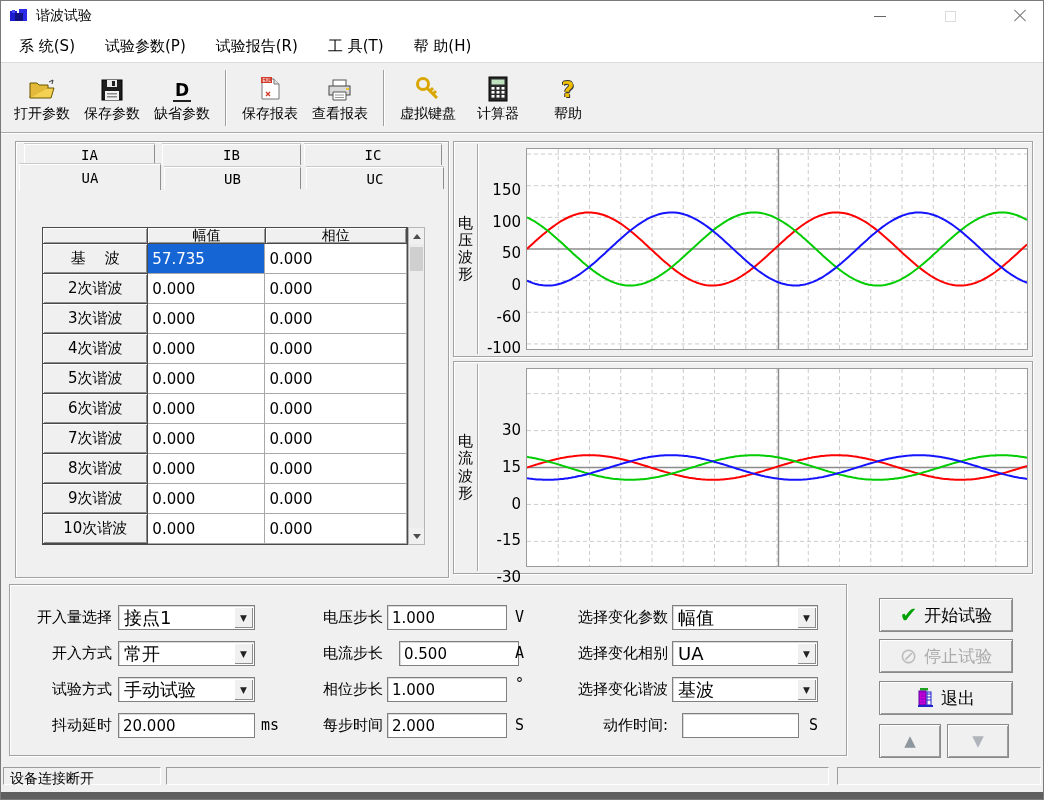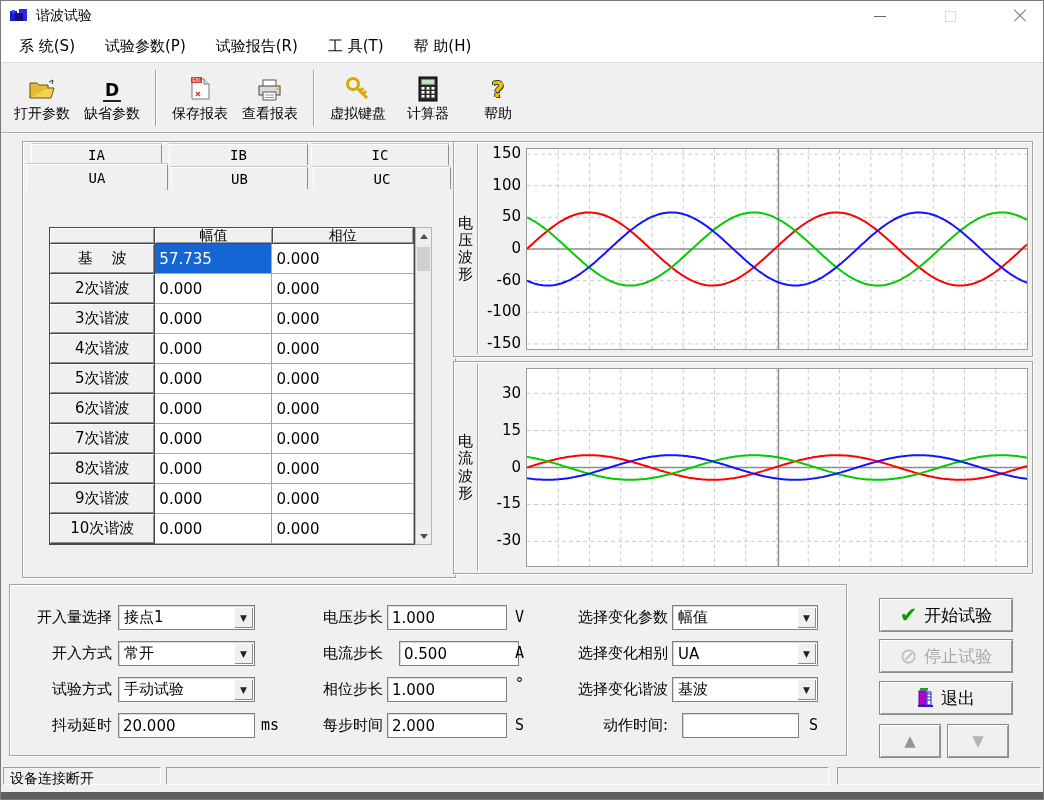--- a/index.html
+++ b/index.html
@@ -28,21 +28,21 @@
   
   .toolbar{position:absolute;top:61px;left:0;right:0;height:71px;background:#f0f0f0;border-top:1px solid #dcdcdc;border-bottom:1px solid #a9a9a9;box-shadow:0 1px 0 #fff;display:flex;align-items:center;padding-left:6px;}
   .tb-btn{display:flex;flex-direction:column;align-items:center;justify-content:center;min-width:70px;height:62px;padding:0 6px;}
   .tb-icon{height:30px;display:flex;align-items:flex-end;justify-content:center;}
   .tb-label{font-size:14px;margin-top:3px;white-space:nowrap;}
   .tb-sep{width:2px;height:56px;margin:0 8px;border-left:1px solid #a0a0a0;border-right:1px solid #fff;}
   .d-glyph{font-weight:bold;font-size:17px;border-bottom:2px solid #222;line-height:19px;padding:0 2px;}
   .help-glyph{font-weight:bold;font-size:22px;color:#f0c000;text-shadow:1px 1px 0 #333,-1px 0 0 #333,0 -1px 0 #333;}
   
   .etched{border:1px solid #a2a2a2;box-shadow:inset 1px 1px 0 #fff,1px 1px 0 #fff;background:#f0f0f0;}
-  .left-panel{position:absolute;left:14px;top:140px;width:434px;height:437px;margin-left:7px;}
+  .left-panel{position:absolute;left:14px;top:140px;width:434px;height:437px;}
   
   .tab{position:absolute;background:#f0f0f0;border:1px solid #8e8e8e;border-bottom:none;border-top-color:#fff;border-left-color:#fff;box-shadow:0 -1px 0 #c9c9c9;display:flex;align-items:center;justify-content:center;font-size:14px;font-family:"DejaVu Sans Mono","Liberation Mono",monospace;}
   .tab.active{z-index:3;box-shadow:0 -1px 0 #c9c9c9,0 2px 0 #f0f0f0;}
   
   .htable{position:absolute;left:26px;top:85px;width:366px;border:1px solid #4a4a4a;background:#f0f0f0;}
   .trow{display:flex;height:30px;}
   .trow.head{height:16px;}
   .c-name{width:108px;background:#f0f0f0;display:flex;align-items:center;justify-content:center;box-shadow:inset 1px 1px 0 #fff,inset -1px -1px 0 #8d8d8d;border-right:1px solid #4a4a4a;border-bottom:1px solid #4a4a4a;white-space:pre;}
   .c-val{width:120px;background:#fff;border-right:1px solid #a8a8a8;border-bottom:1px solid #a8a8a8;display:flex;align-items:center;padding-left:4px;}
   .c-val.last{width:145px;}
@@ -51,30 +51,30 @@
   .vscroll{position:absolute;right:-18px;top:-1px;width:17px;height:318px;background:#ececec;border:1px solid #b5b5b5;}
   .sc-btn{width:15px;height:16px;display:flex;align-items:center;justify-content:center;background:#f0f0f0;}
   .sc-btn.down{position:absolute;bottom:0;}
   .sc-thumb{position:absolute;top:19px;left:1px;width:13px;height:24px;background:#cfcfcf;}
   .chev-up{width:0;height:0;border-left:4px solid transparent;border-right:4px solid transparent;border-bottom:5px solid #4d4d4d;}
   .chev-down{width:0;height:0;border-left:4px solid transparent;border-right:4px solid transparent;border-top:5px solid #4d4d4d;}
   
   .chartbox{position:absolute;left:452px;width:580px;display:flex;align-items:stretch;padding-right:4px;}
   .chart-ylabel{width:26px;display:flex;align-items:center;justify-content:center;text-align:center;word-break:break-all;line-height:1.15;font-size:15px;padding:0 4px;}
   .chart-sep{width:2px;border-left:1px solid #a6a6a6;border-right:1px solid #fff;margin:2px 0;}
-  .chart-yaxis{width:60px;position:relative;font-size:15px;}
+  .chart-yaxis{width:60px;position:relative;font-size:15px;margin-top:37px;}
   .ytick{position:absolute;right:5px;white-space:nowrap;}
   .chart-plot{flex:1;margin:6px 0;background:#fff;border:1px solid #9a9a9a;position:relative;}
   .chart-plot svg{display:block;}
   
   .ctrl-box{position:absolute;left:8px;top:583px;width:838px;height:172px;}
   .ctl-label{position:absolute;text-align:right;font-size:15px;line-height:21px;white-space:nowrap;}
   .unit{position:absolute;font-size:15px;line-height:25px;font-family:"DejaVu Sans Mono","Liberation Mono",monospace;}
   .dropdown{position:absolute;height:25px;background:#fff;border:1px solid #7f7f7f;box-shadow:inset 1px 1px 0 #d9d9d9;display:flex;align-items:center;}
-  .dd-value{flex:1;padding-left:5px;font-size:15px;white-space:nowrap;overflow:hidden;}
+  .dd-value{flex:1;padding-left:5px;font-size:18px;white-space:nowrap;overflow:hidden;}
   .dd-btn{width:19px;height:21px;margin-right:1px;background:#f0f0f0;display:flex;align-items:center;justify-content:center;box-shadow:inset 1px 1px 0 #fff,inset -1px -1px 0 #8c8c8c;font-size:9px;color:#222;}
   .tinput{position:absolute;height:25px;background:#fff;border:1px solid #7f7f7f;box-shadow:inset 1px 1px 0 #d9d9d9;font-size:15px;padding:0 4px;font-family:"DejaVu Sans","Liberation Sans",sans-serif;outline:none;}
   
   .abtn{position:absolute;left:878px;width:134px;height:34px;background:#f0f0f0;border:1px solid #8a8a8a;box-shadow:inset 1px 1px 0 #fff,inset -1px -1px 0 #9c9c9c;display:flex;align-items:center;justify-content:center;font-size:17px;gap:7px;}
   .abtn.disabled{color:#a9a9a9;}
   .check-ic{color:#00a000;font-size:21px;font-weight:bold;line-height:20px;}
   .noentry-ic{color:#bdbdbd;font-size:21px;line-height:20px;}
   .arrow-btn{position:absolute;height:34px;width:62px;background:#f0f0f0;border:1px solid #8a8a8a;box-shadow:inset 1px 1px 0 #fff,inset -1px -1px 0 #9c9c9c;display:flex;align-items:center;justify-content:center;}
   .tri-up{color:#8e979e;font-size:15px;}
   .tri-down{color:#aeb4ba;font-size:15px;}
@@ -121,20 +121,33 @@
 <div class="toolbar">
   <div class="tb-btn">
     <span class="tb-icon">
       <svg width="28" height="24" viewBox="0 0 28 24">
           <path d="M2 20 L4 8 L12 8 L14 10 L26 10 L23 20 Z" fill="#f4d153" stroke="#6b5700"></path>
           <path d="M2 20 L2 5 L9 5 L11 7 L20 7 L20 10" fill="#e3b93a" stroke="#6b5700"></path>
           <path d="M21 4 l4 -2 l-1 4" fill="none" stroke="#333"></path>
         </svg>
     </span>
     <span class="tb-label">打开参数</span>
+  </div>
+  <div class="tb-btn">
+    <span class="tb-icon">
+      <svg width="24" height="24" viewBox="0 0 24 24">
+          <rect x="2" y="2" width="20" height="20" fill="#1d1d1d" stroke="#000"></rect>
+          <rect x="7" y="2" width="10" height="7" fill="#e8e8e8"></rect>
+          <rect x="12" y="3" width="3" height="5" fill="#1d1d1d"></rect>
+          <rect x="5" y="13" width="14" height="9" fill="#f2f2f2"></rect>
+          <rect x="7" y="15" width="10" height="1.5" fill="#888"></rect>
+          <rect x="7" y="18" width="10" height="1.5" fill="#888"></rect>
+        </svg>
+    </span>
+    <span class="tb-label">保存参数</span>
   </div>
   <div class="tb-btn">
     <span class="tb-icon">
         <span class="d-glyph">D</span>
       </span>
     <span class="tb-label">缺省参数</span>
   </div>
   <div class="tb-sep"></div>
   <div class="tb-btn">
     <span class="tb-icon">

